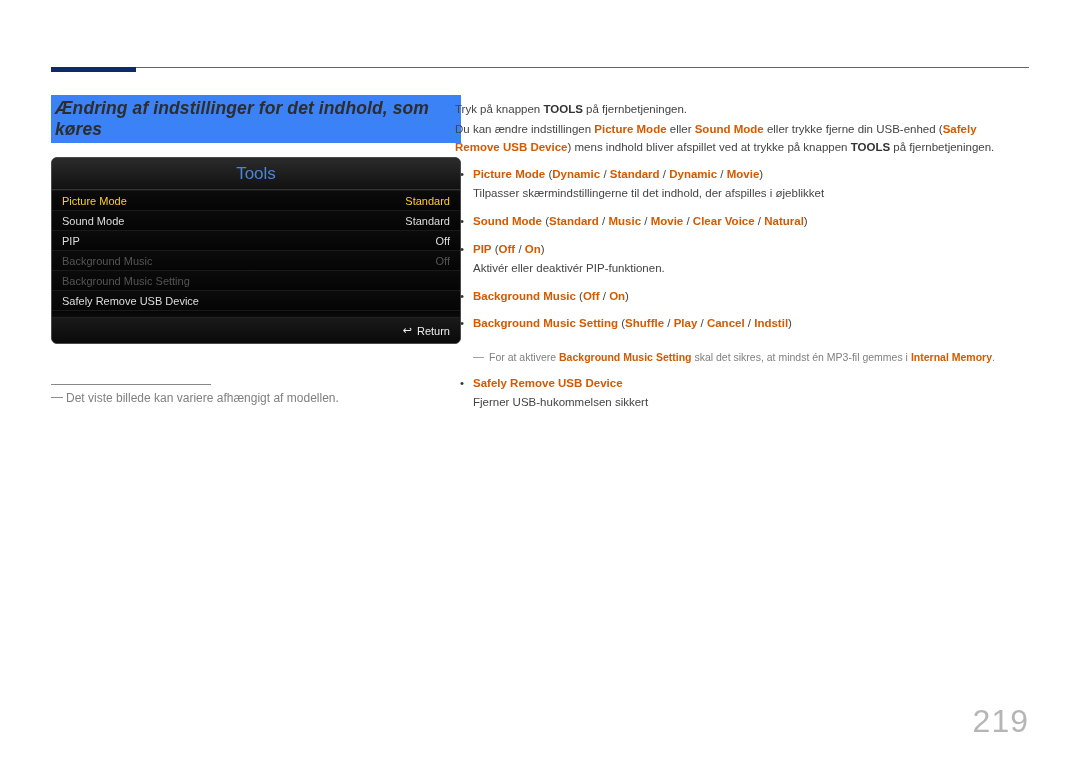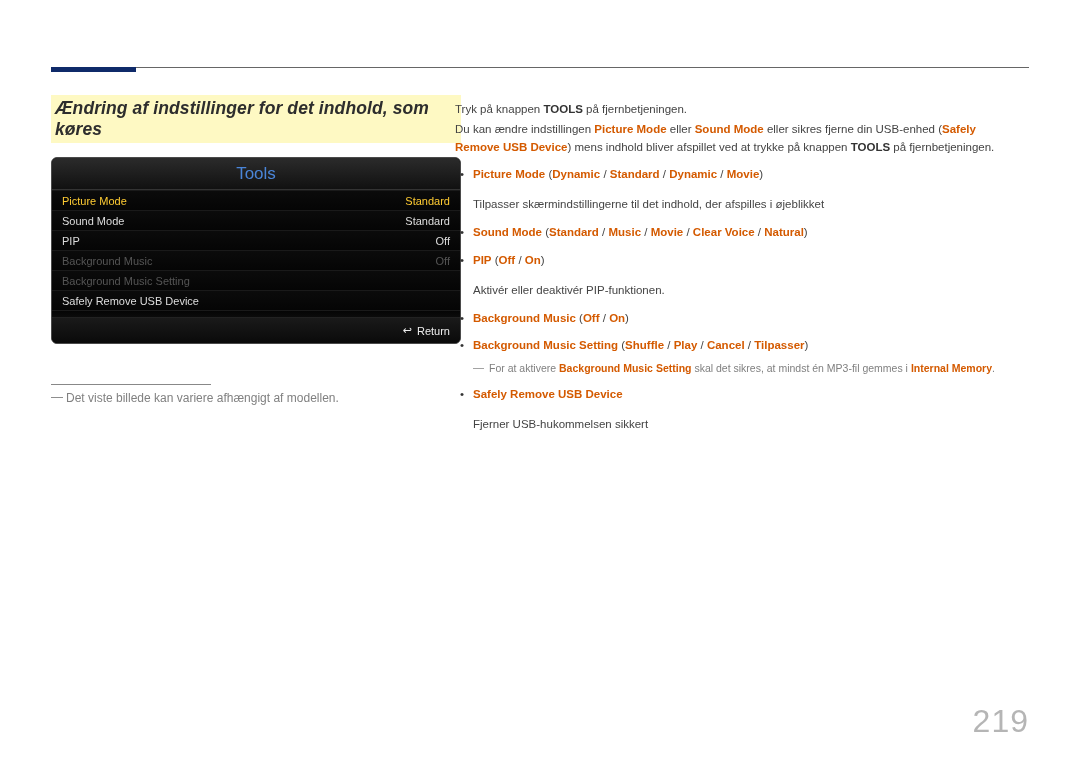--- a/index.html
+++ b/index.html
@@ -2,21 +2,21 @@
 <html><head>
 <meta charset="utf-8">
 <style>
   * { box-sizing: border-box; margin: 0; padding: 0; }
   html, body { width: 1080px; height: 763px; font-family: Arial, Helvetica, sans-serif; background: #fff; position: relative; }
 
   .top-rule { position: absolute; top: 67px; left: 51px; right: 51px; height: 1px; background: #666; }
   .top-tab { position: absolute; top: 67px; left: 51px; width: 85px; height: 5px; background: #0f2a69; }
 
   .left-col { position: absolute; top: 95px; left: 51px; width: 410px; }
-  .heading { background: #fef9c3; font-weight: bold; font-style: italic; font-size: 17.5px; color: #2d2d2d; padding: 3px 4px; display: inline-block; letter-spacing: 0.1px; }
+  .heading { background: #3b82f6; font-weight: bold; font-style: italic; font-size: 17.5px; color: #2d2d2d; padding: 3px 4px; display: inline-block; letter-spacing: 0.1px; }
 
   .tools-panel { margin-top: 14px; width: 410px; border: 1px solid #4a4a4a; border-radius: 6px; overflow: hidden; background: #000; font-size: 11px; color: #ddd; }
   .tools-header { text-align: center; font-size: 17px; color: #4a85d8; padding: 6px 0 5px; background: linear-gradient(#2b2b2b, #111); border-bottom: 1px solid #333; font-weight: 500; }
   .tool-row { display: flex; justify-content: space-between; align-items: center; padding: 3.5px 10px; border-top: 1px solid #1a1a1a; background: linear-gradient(#0b0b0b, #050505); }
   .tool-row.selected { color: #ffcc33; }
   .tool-row.selected .val { color: #ffcc33; }
   .tool-row.dim { color: #555; }
   .tool-row .val { color: #ddd; }
   .tool-row.dim .val { color: #555; }
   .tools-sep { height: 7px; background: linear-gradient(#050505,#0b0b0b); border-top: 1px solid #1a1a1a; }
@@ -26,22 +26,22 @@
   .footnote { margin-top: 6px; font-size: 12px; color: #808080; }
   .footnote-dash { display:inline-block; position:relative; top:-1px; margin-right:3px; color:#808080; }
 
   .right-col { position: absolute; top: 101px; left: 455px; width: 560px; font-size: 11.5px; color: #444; line-height: 1.55; }
   .right-col p { margin-bottom: 2px; }
   .hl { color: #d45a00; font-weight: bold; }
   .bk { color: #333; font-weight: bold; }
   ul { list-style: none; margin-top: 10px; }
   ul > li { position: relative; padding-left: 18px; margin-top: 10px; }
   ul > li::before { content: "•"; position: absolute; left: 5px; top: 0; color: #333; }
-  .desc { color: #444; font-weight: normal; display: block; margin-top: 12px; }
-  .subnote { position: relative; padding-left: 16px; margin-top: 5px; color: #808080; font-size: 10.5px; }
+  .desc { color: #444; font-weight: normal; display: block; margin-top: 1px; }
+  .subnote { position: relative; padding-left: 16px; margin-top: 16px; color: #808080; font-size: 10.5px; }
   .subnote::before { content: "―"; position: absolute; left: 0; top: -1px; color: #888; font-size: 11px; }
 
   .page-no { position: absolute; right: 51px; bottom: 23px; font-size: 32px; color: #b5b5b5; font-weight: 300; letter-spacing: 1px; }
 </style>
 </head>
 <body>
 
 <div class="top-rule"></div>
 <div class="top-tab"></div>
 
@@ -85,40 +85,40 @@
 
   <div class="footnote-rule"></div>
   <div class="footnote"><span class="footnote-dash">―</span><span>Det viste billede kan variere afhængigt af modellen.</span></div>
 </div>
 
 <div class="right-col">
   <p>
     <span>Tryk på knappen </span><span class="bk">TOOLS</span><span> på fjernbetjeningen.</span>
   </p>
   <p>
-    <span>Du kan ændre indstillingen </span><span class="hl">Picture Mode</span><span> eller </span><span class="hl">Sound Mode</span><span> eller sikres fjerne din USB-enhed (</span><span class="hl">Safely Remove USB Device</span><span>) mens indhold bliver afspillet ved at trykke på knappen </span><span class="bk">TOOLS</span><span> på fjernbetjeningen.</span>
+    <span>Du kan ændre indstillingen </span><span class="hl">Picture Mode</span><span> eller </span><span class="hl">Sound Mode</span><span> eller trykke fjerne din USB-enhed (</span><span class="hl">Safely Remove USB Device</span><span>) mens indhold bliver afspillet ved at trykke på knappen </span><span class="bk">TOOLS</span><span> på fjernbetjeningen.</span>
   </p>
 
   <ul>
     <li>
       <span class="hl">Picture Mode</span><span> (</span><span class="hl">Dynamic</span><span> / </span><span class="hl">Standard</span><span> / </span><span class="hl">Dynamic</span><span> / </span><span class="hl">Movie</span><span>)</span>
       <span class="desc">Tilpasser skærmindstillingerne til det indhold, der afspilles i øjeblikket</span>
     </li>
     <li>
       <span class="hl">Sound Mode</span><span> (</span><span class="hl">Standard</span><span> / </span><span class="hl">Music</span><span> / </span><span class="hl">Movie</span><span> / </span><span class="hl">Clear Voice</span><span> / </span><span class="hl">Natural</span><span>)</span>
     </li>
     <li>
       <span class="hl">PIP</span><span> (</span><span class="hl">Off</span><span> / </span><span class="hl">On</span><span>)</span>
       <span class="desc">Aktivér eller deaktivér PIP-funktionen.</span>
     </li>
     <li>
       <span class="hl">Background Music</span><span> (</span><span class="hl">Off</span><span> / </span><span class="hl">On</span><span>)</span>
     </li>
     <li>
-      <span class="hl">Background Music Setting</span><span> (</span><span class="hl">Shuffle</span><span> / </span><span class="hl">Play</span><span> / </span><span class="hl">Cancel</span><span> / </span><span class="hl">Tilpasser</span><span>)</span>
+      <span class="hl">Background Music Setting</span><span> (</span><span class="hl">Shuffle</span><span> / </span><span class="hl">Play</span><span> / </span><span class="hl">Cancel</span><span> / </span><span class="hl">Indstil</span><span>)</span>
       <div class="subnote"><span>For at aktivere </span><span class="hl">Background Music Setting</span><span> skal det sikres, at mindst én MP3-fil gemmes i </span><span class="hl">Internal Memory</span><span>.</span></div>
     </li>
     <li>
       <span class="hl">Safely Remove USB Device</span>
       <span class="desc">Fjerner USB-hukommelsen sikkert</span>
     </li>
   </ul>
 </div>
 
 <div class="page-no">219</div>

